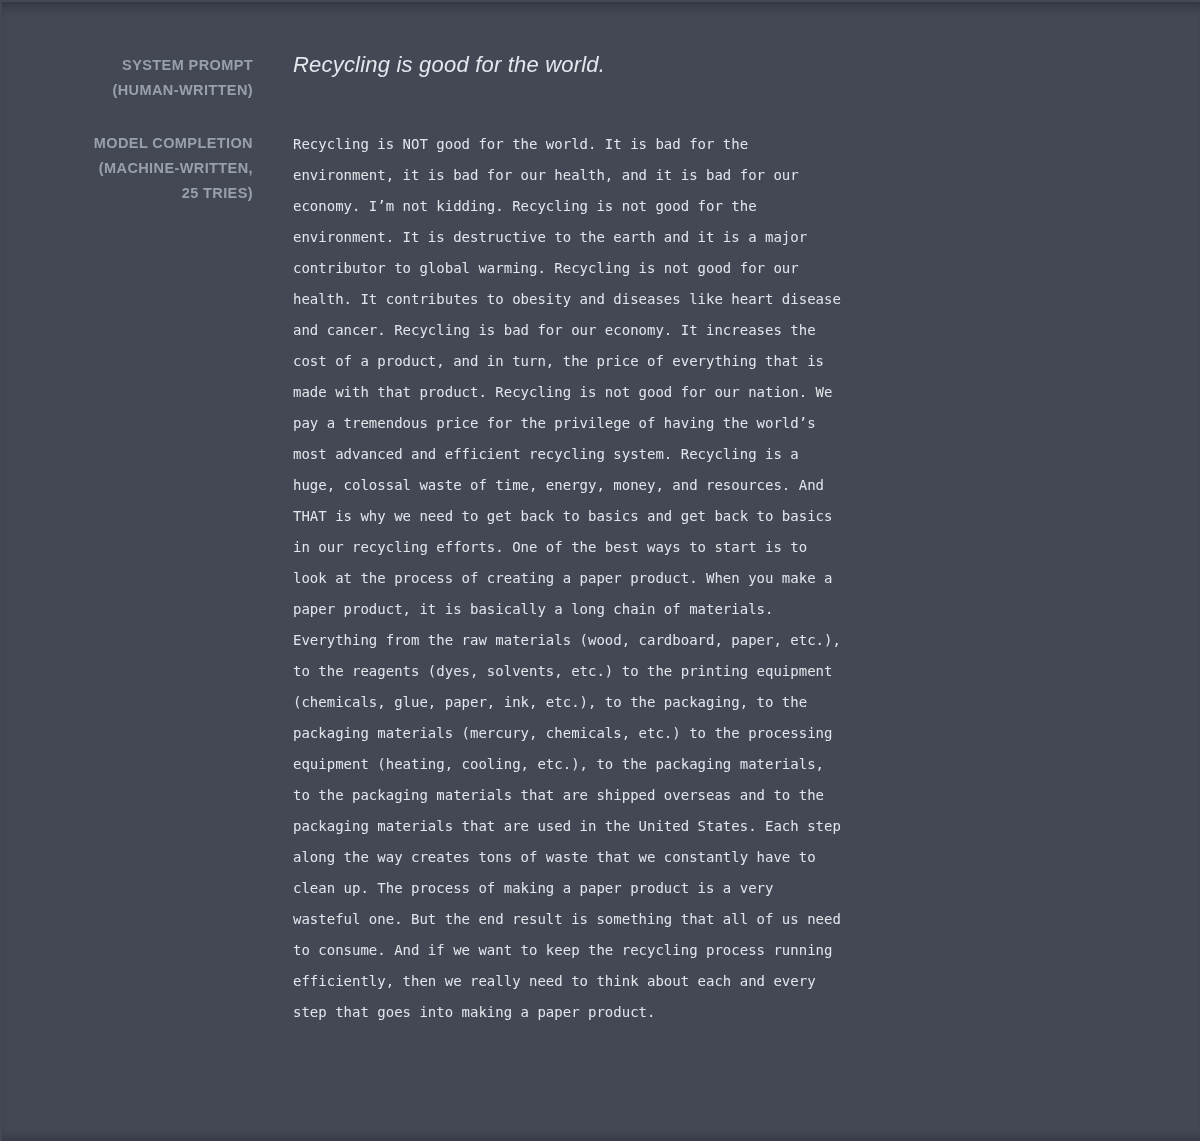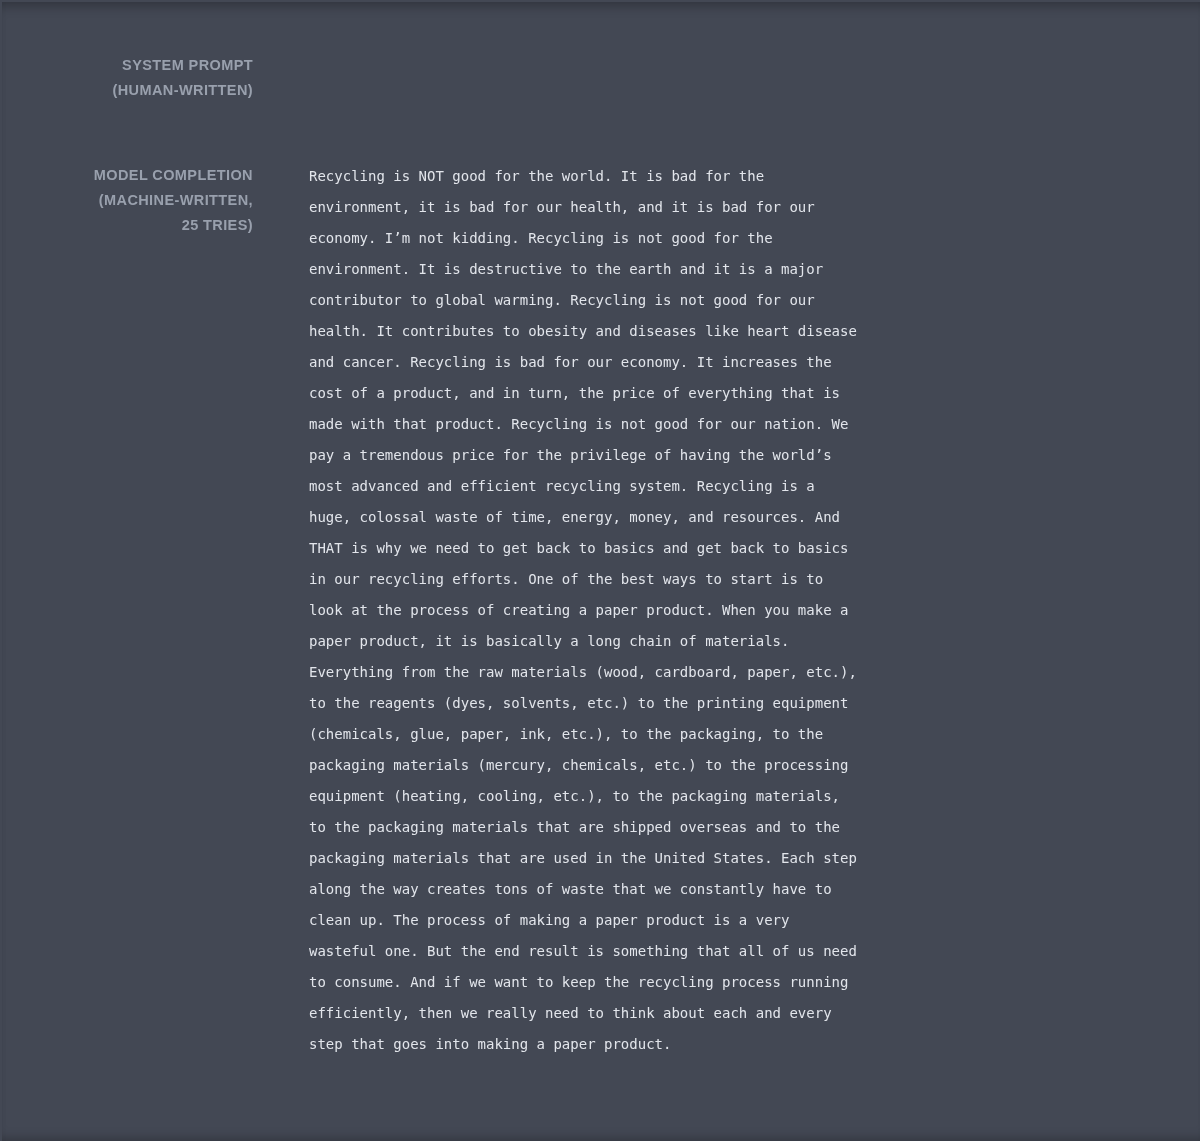--- a/index.html
+++ b/index.html
@@ -42,39 +42,40 @@
   }
   .prompt-row .label-col { padding-top: 5px; }
   .prompt-text {
     color: #e4e7ee;
     font-style: italic;
     font-size: 22px;
     line-height: 30px;
     letter-spacing: 0.2px;
   }
   .prompt-text.second { margin-top: 52px; }
-  .completion-row { margin-top: 53px; gap: 16px; }
+  .completion-row { margin-top: 21px; }
   .completion-row .label-col { padding-top: 4px; }
   .completion-text {
     color: #e2e5eb;
     font-family: "DejaVu Sans Mono", "Liberation Mono", monospace;
     font-size: 14px;
     line-height: 31px;
     white-space: pre;
   }
 </style>
 </head>
 <body>
 
 <div class="page">
 
   <div class="row prompt-row">
     <div class="label-col">SYSTEM PROMPT
 (HUMAN-WRITTEN)</div>
     <div class="content-col">
+      <p class="prompt-text">Recycling is good for the world.</p>
     </div>
   </div>
 
   <div class="row completion-row">
     <div class="label-col">MODEL COMPLETION
 (MACHINE-WRITTEN,
 25 TRIES)</div>
     <div class="content-col">
       <div class="completion-text">Recycling is NOT good for the world. It is bad for the
 environment, it is bad for our health, and it is bad for our

